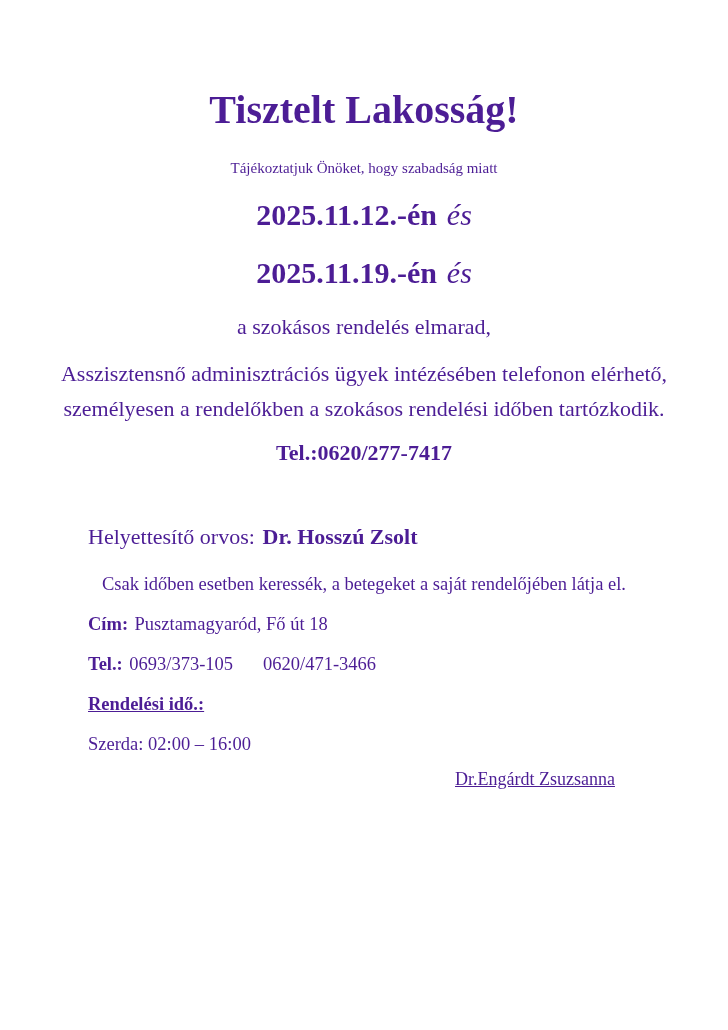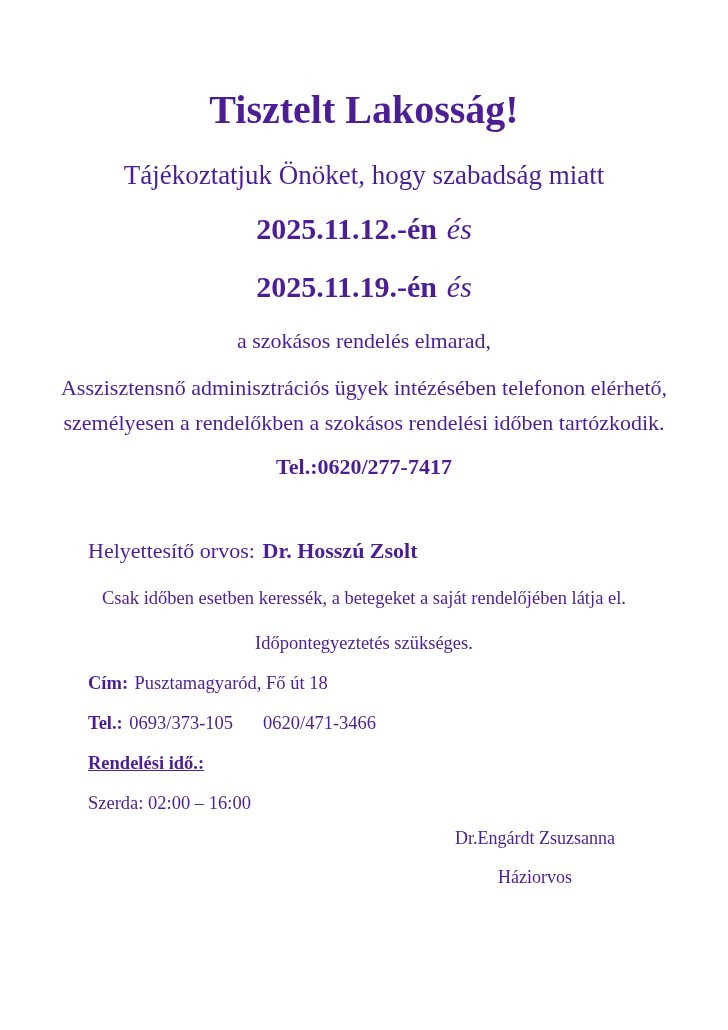--- a/index.html
+++ b/index.html
@@ -19,21 +19,21 @@
     padding: 88px 45px 0 45px;
   }
   .center { text-align: center; }
   .doc-title {
     font-size: 40px;
     font-weight: bold;
     line-height: 1.1;
     margin: 0 0 28px 0;
   }
   .intro-line {
-    font-size: 27px;
+    font-size: 15px;
     margin: 0 0 22px 0;
   }
   .date-line {
     font-size: 30px;
     font-weight: bold;
     margin: 0 0 26px 0;
     line-height: 1.05;
   }
   .date-suffix {
     font-weight: normal;
@@ -78,20 +78,21 @@
     text-decoration: underline;
   }
   .field-label { font-weight: bold; }
   .field-value { margin-left: 0.35em; }
   .tel-second { margin-left: 30px; }
   .signature-block {
     width: 260px;
     margin: 14px 18px 0 auto;
     text-align: center;
     font-size: 18px;
+    text-decoration: underline;
   }
   .signature-name { margin: 0 0 18px 0; }
   .signature-role { margin: 0; }
 </style>
 </head>
 <body>
 
 <div class="page">
 
   <h1 class="doc-title center">Tisztelt Lakosság!</h1>
@@ -112,35 +113,33 @@
   <p class="assistant-paragraph center">Asszisztensnő adminisztrációs ügyek intézésében telefonon elérhető, személyesen a rendelőkben a szokásos rendelési időben tartózkodik.</p>
 
   <p class="phone-line center">Tel.:0620/277-7417</p>
 
   <p class="substitute-line">
     <span>Helyettesítő orvos:</span><span class="substitute-name">Dr. Hosszú Zsolt</span>
   </p>
 
   <p class="small-center">Csak időben esetben keressék, a betegeket a saját rendelőjében látja el.</p>
 
-  <p class="small-center">Időpontegyeztetés szükséges.</p>
 
 
   <p class="left-block">
     <span class="field-label">Cím:</span><span class="field-value">Pusztamagyaród, Fő út 18</span>
   </p>
 
   <p class="left-block">
     <span class="field-label">Tel.:</span><span class="field-value">0693/373-105</span><span class="tel-second">0620/471-3466</span>
   </p>
 
   <p class="left-block">
     <span class="heading-underline">Rendelési idő.:</span>
   </p>
 
   <p class="left-block">Szerda: 02:00 – 16:00</p>
 
   <div class="signature-block">
     <p class="signature-name">Dr.Engárdt Zsuzsanna</p>
-    <p class="signature-role">Háziorvos</p>
   </div>
 
 </div>
 
 </body></html>

